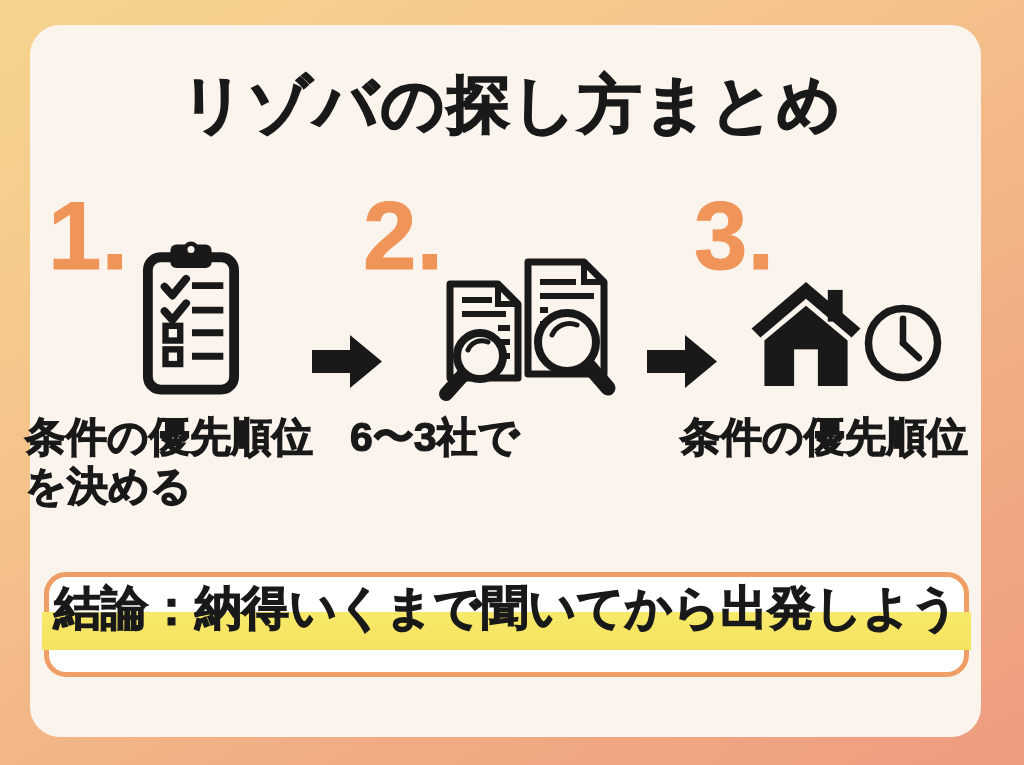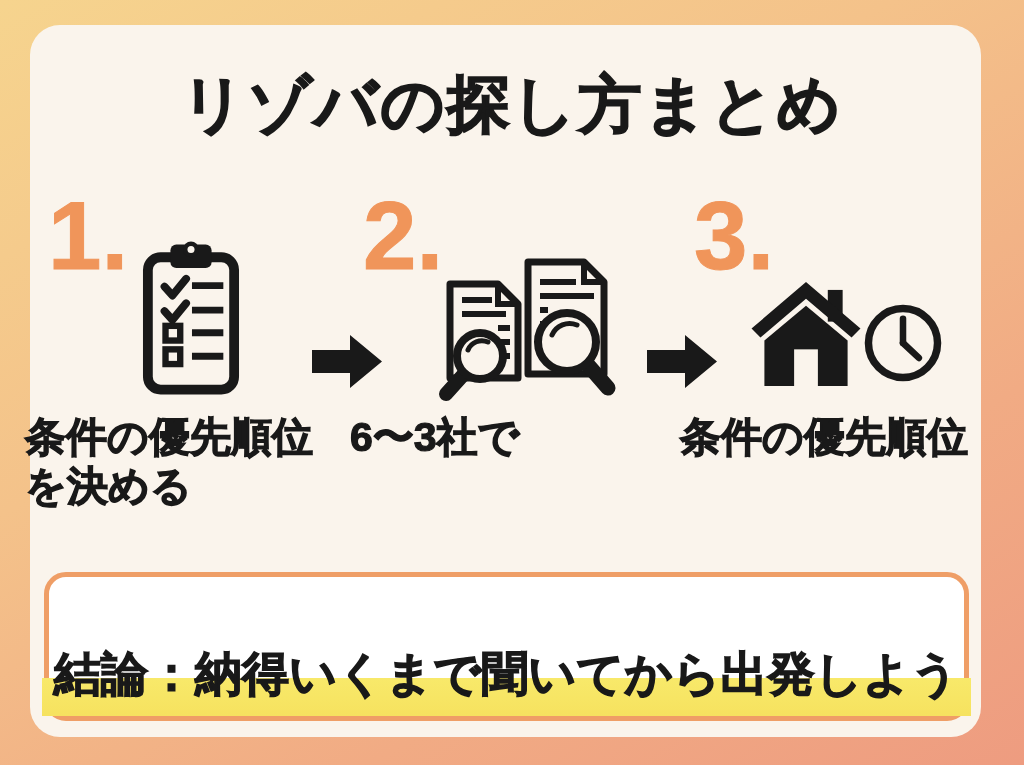--- a/index.html
+++ b/index.html
@@ -41,24 +41,24 @@
     position:absolute;top:413px;width:340px;
     font-size:41px;font-weight:900;line-height:1.2;
     -webkit-text-stroke:1.2px #191919;
     white-space:nowrap;
   }
   .label-1{left:25px;}
   .label-2{left:350px;}
   .label-3{left:680px;}
   .step-label span{display:block;}
   .conclusion-box{
-    position:absolute;left:44px;top:572px;width:925px;height:149px;
+    position:absolute;left:44px;top:572px;width:925px;height:105px;
     box-sizing:border-box;
     background:#ffffff;border:5px solid #ef9e66;border-radius:22px;
-    display:flex;align-items:flex-end;justify-content:center;
+    display:flex;align-items:flex-start;justify-content:center;
   }
   .conclusion-text{
     font-size:47px;font-weight:900;white-space:nowrap;
     -webkit-text-stroke:1.3px #191919;
     background:linear-gradient(to bottom,rgba(0,0,0,0) 48%,#f8e96a 48%,#f6e25f 100%);
     padding:0 12px 10px 12px;
   }
 </style>
 </head>
 <body>

